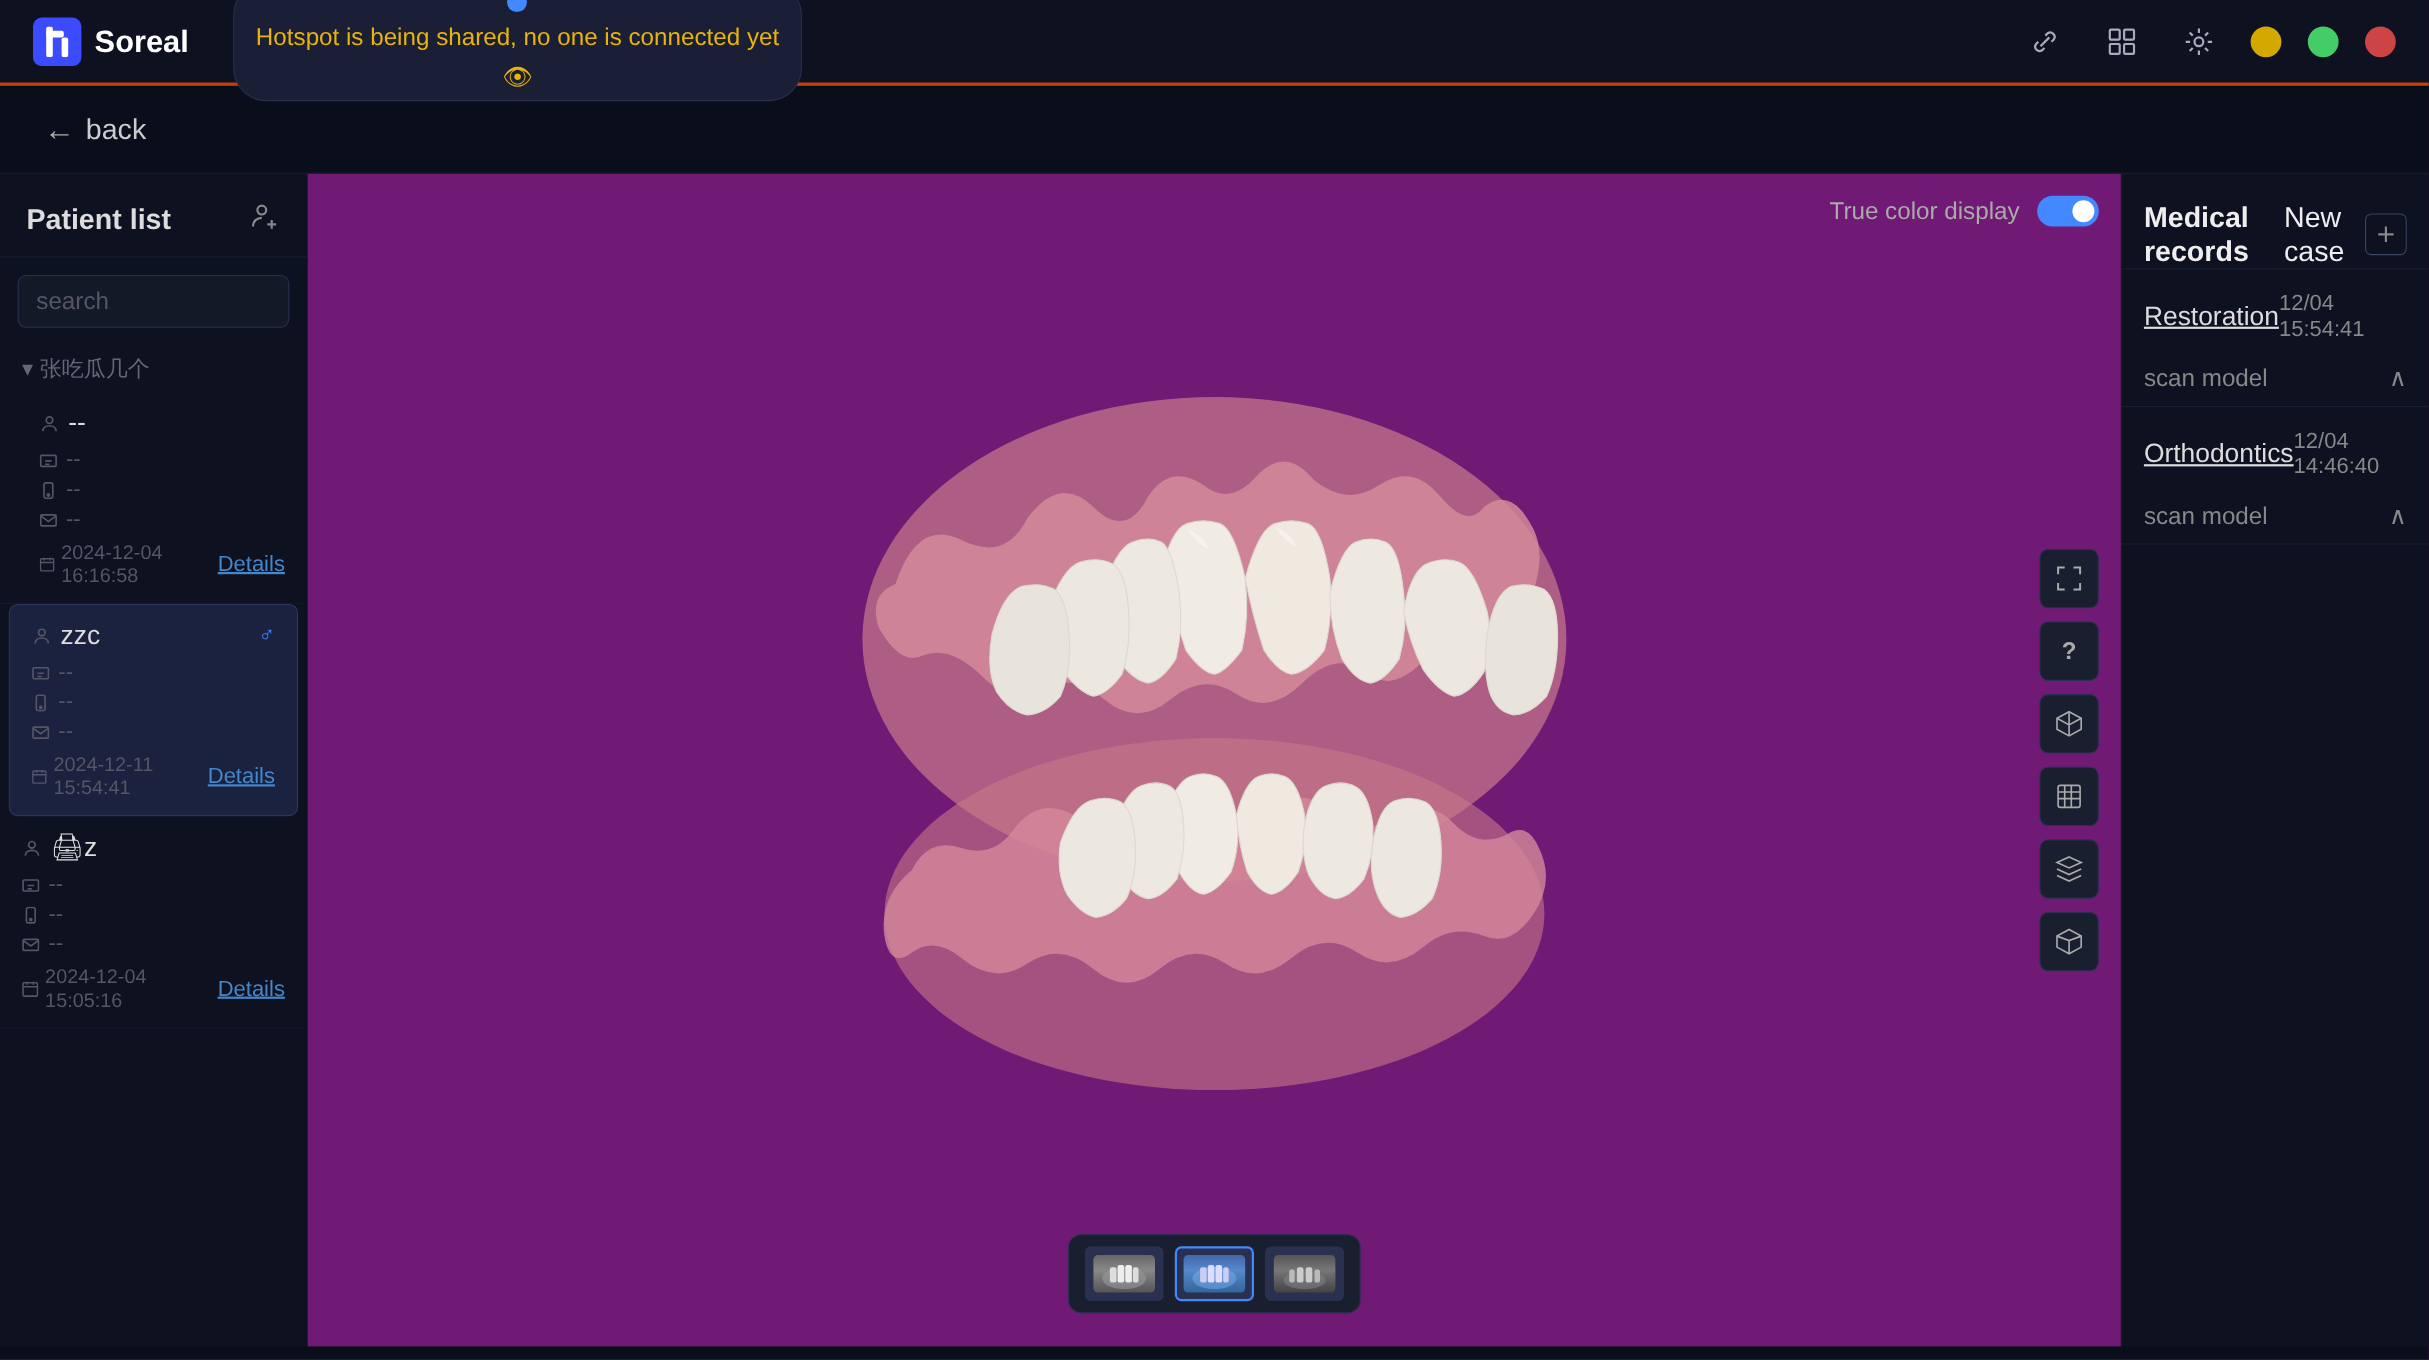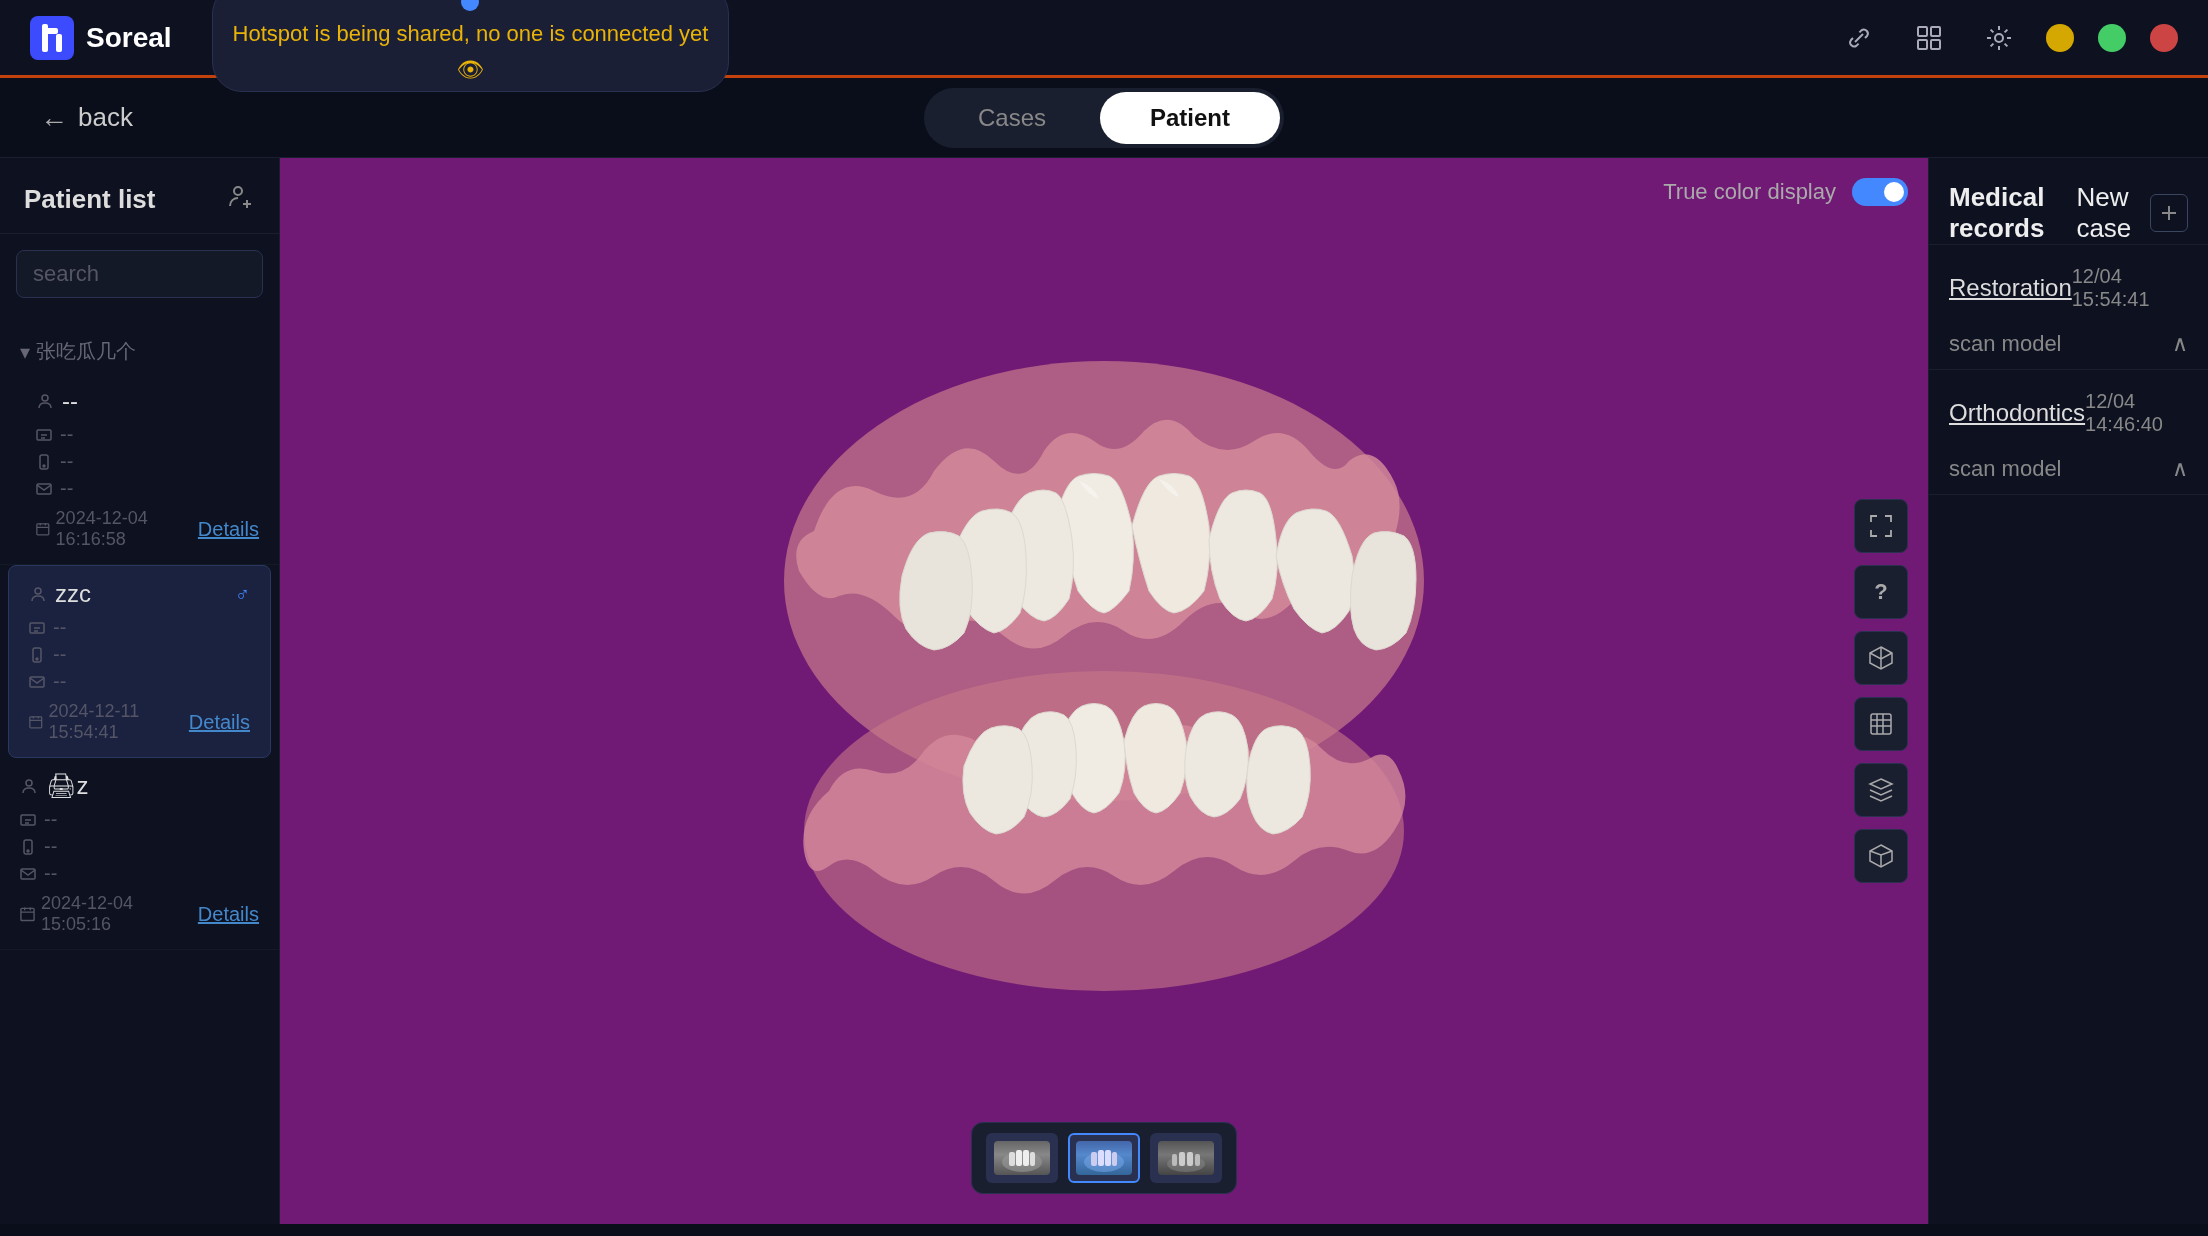--- a/index.html
+++ b/index.html
@@ -159,21 +159,21 @@
       font-size: 26px;
       color: #ddd;
       font-weight: 600;
     }
     .add-patient-btn {
       cursor: pointer;
       color: #888;
       font-size: 28px;
     }
     .search-bar {
-      margin: 16px 16px 24px;
+      margin: 16px 16px 8px;
       background: #141928;
       border: 1px solid #2a3050;
       border-radius: 8px;
       padding: 10px 16px;
       display: flex;
       align-items: flex-end;
       gap: 10px;
     }
     .search-input {
       background: transparent;
@@ -471,24 +471,20 @@
     <div class="dot-green"></div>
     <div class="dot-red"></div>
   </div>
 </div>
 
 <div class="navbar">
   <div class="back-btn">
     <span class="back-arrow">←</span>
     <span>back</span>
   </div>
-  <div class="tab-group">
-    <button class="tab-btn">Cases</button>
-    <button class="tab-btn active">Patient</button>
-  </div>
 </div>
 
 <div class="main-layout">
 
   <div class="left-sidebar">
     <div class="sidebar-header">
       <span class="sidebar-title">Patient list</span>
       <div class="add-patient-btn">
         <svg width="28" height="28" viewBox="0 0 28 28" fill="none" stroke="#888" stroke-width="2">
           <circle cx="11" cy="9" r="4"></circle>

